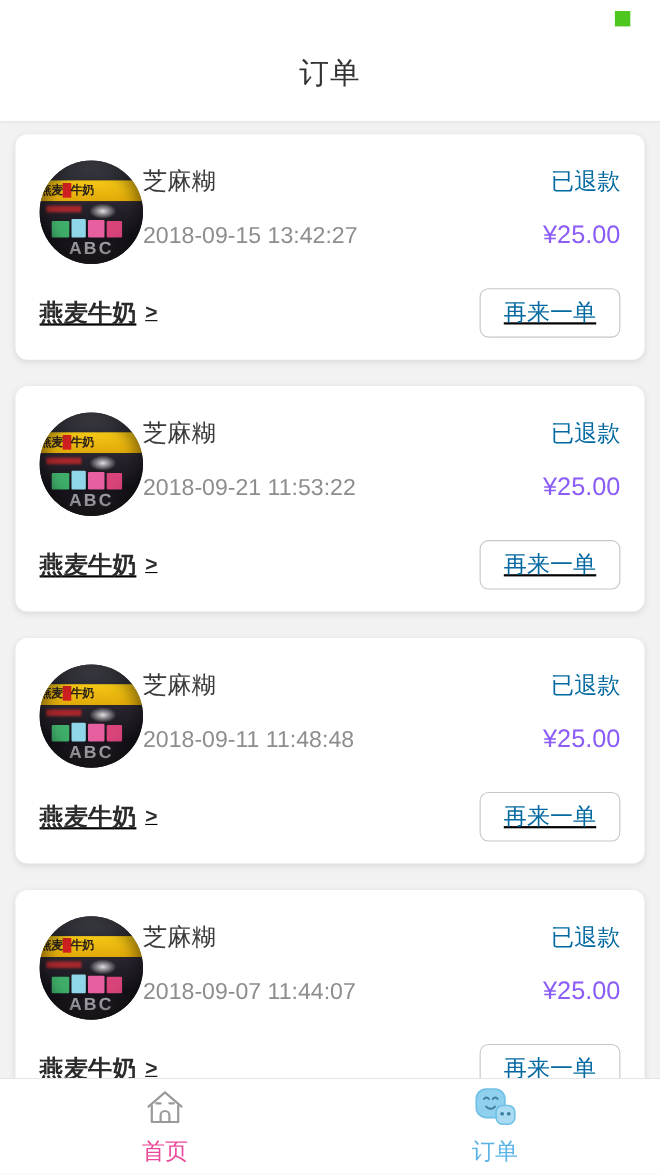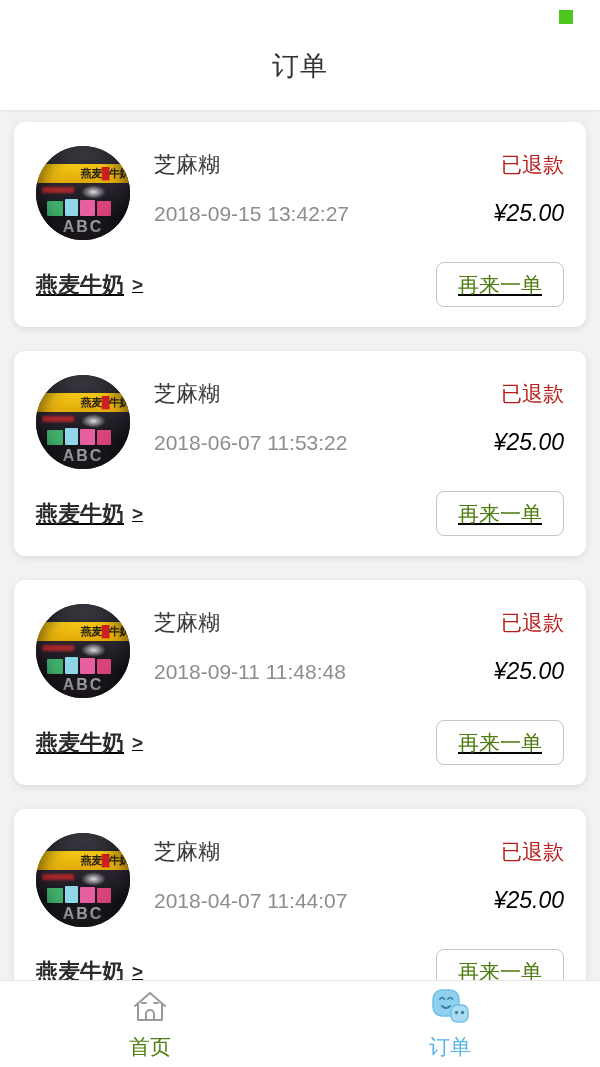--- a/index.html
+++ b/index.html
@@ -96,21 +96,21 @@
     height: 20%;
     background: linear-gradient(180deg, #f5c816 0%, #e0a908 100%);
   }
   .thumb .sign-text {
     position: absolute;
     left: 0; right: 0;
     top: 20.5%;
     height: 17%;
     display: flex;
     align-items: center;
-    justify-content: flex-end;
+    justify-content: flex-start;
     font-size: 11px;
     font-weight: bold;
     color: #2a2118;
     letter-spacing: -0.5px;
     line-height: 1;
     filter: blur(0.4px);
   }
   .thumb .sign-text .hl { color: #d02020; }
   .thumb .interior {
     position: absolute;
@@ -159,47 +159,45 @@
   .thumb .vignette {
     position: absolute;
     inset: 0;
     border-radius: 50%;
     box-shadow: inset 0 0 14px 4px rgba(0,0,0,0.45);
   }
 
   
   .info {
     flex: 1;
-    margin-left: 24px;
     padding-top: 6px;
   }
 
   .info-row {
     display: flex;
     justify-content: space-between;
     align-items: baseline;
   }
   .info-row + .info-row { margin-top: 20px; }
 
   .product-name {
     font-size: 22px;
     color: #3a3a3a;
   }
   .order-status {
     font-size: 21px;
-    color: #b91c1c;
+    color: #0369a1;
   }
   .order-time {
     font-size: 21px;
     color: #8d8d8d;
   }
   .order-price {
     font-size: 23px;
-    color: #000000;
-    font-style: italic;
+    color: #8b5cf6;
   }
 
   
   .card-bottom {
     display: flex;
     justify-content: space-between;
     align-items: center;
     margin-top: 22px;
     text-decoration: underline;
   }
@@ -215,21 +213,21 @@
   .shop-link .chev {
     font-size: 19px;
     font-weight: bold;
     color: #2b2b2b;
   }
 
   .reorder-btn {
     border: 1px solid #c6c6c6;
     border-radius: 8px;
     background: #ffffff;
-    color: #4d7c0f;
+    color: #0369a1;
     font-size: 21px;
     font-family: inherit;
     padding: 11px 21px;
     line-height: 1;
     cursor: pointer;
   }
 
   
   .order-card.clipped { margin-bottom: 0; }
 
@@ -253,21 +251,21 @@
     cursor: pointer;
   }
   .tab-icon {
     height: 40px;
     display: flex;
     align-items: center;
     justify-content: center;
   }
   .tab-label {
     font-size: 21px;
-    color: #4d7c0f;
+    color: #ec4899;
   }
   .tab.active .tab-label { color: #5bb3e8; }
 </style>
 </head>
 <body>
 
 <div class="header">
   <div class="status-dot" style="background: rgb(77, 199, 31);"></div>
   <div class="page-title">订单</div>
 </div>
@@ -331,21 +329,21 @@
           <div class="case c4"></div>
           <div class="bottom-text">ABC</div>
           <div class="vignette"></div>
         </div>
         <div class="info">
           <div class="info-row">
             <span class="product-name">芝麻糊</span>
             <span class="order-status">已退款</span>
           </div>
           <div class="info-row">
-            <span class="order-time">2018-06-07 11:53:22</span>
+            <span class="order-time">2018-09-21 11:53:22</span>
             <span class="order-price">¥25.00</span>
           </div>
         </div>
       </div>
       <div class="card-bottom">
         <span class="shop-link">
           <span>燕麦牛奶</span>
           <span class="chev">&gt;</span>
         </span>
         <button class="reorder-btn">再来一单</button>
@@ -409,21 +407,21 @@
           <div class="case c4"></div>
           <div class="bottom-text">ABC</div>
           <div class="vignette"></div>
         </div>
         <div class="info">
           <div class="info-row">
             <span class="product-name">芝麻糊</span>
             <span class="order-status">已退款</span>
           </div>
           <div class="info-row">
-            <span class="order-time">2018-04-07 11:44:07</span>
+            <span class="order-time">2018-09-07 11:44:07</span>
             <span class="order-price">¥25.00</span>
           </div>
         </div>
       </div>
       <div class="card-bottom">
         <span class="shop-link">
           <span>燕麦牛奶</span>
           <span class="chev">&gt;</span>
         </span>
         <button class="reorder-btn">再来一单</button>

